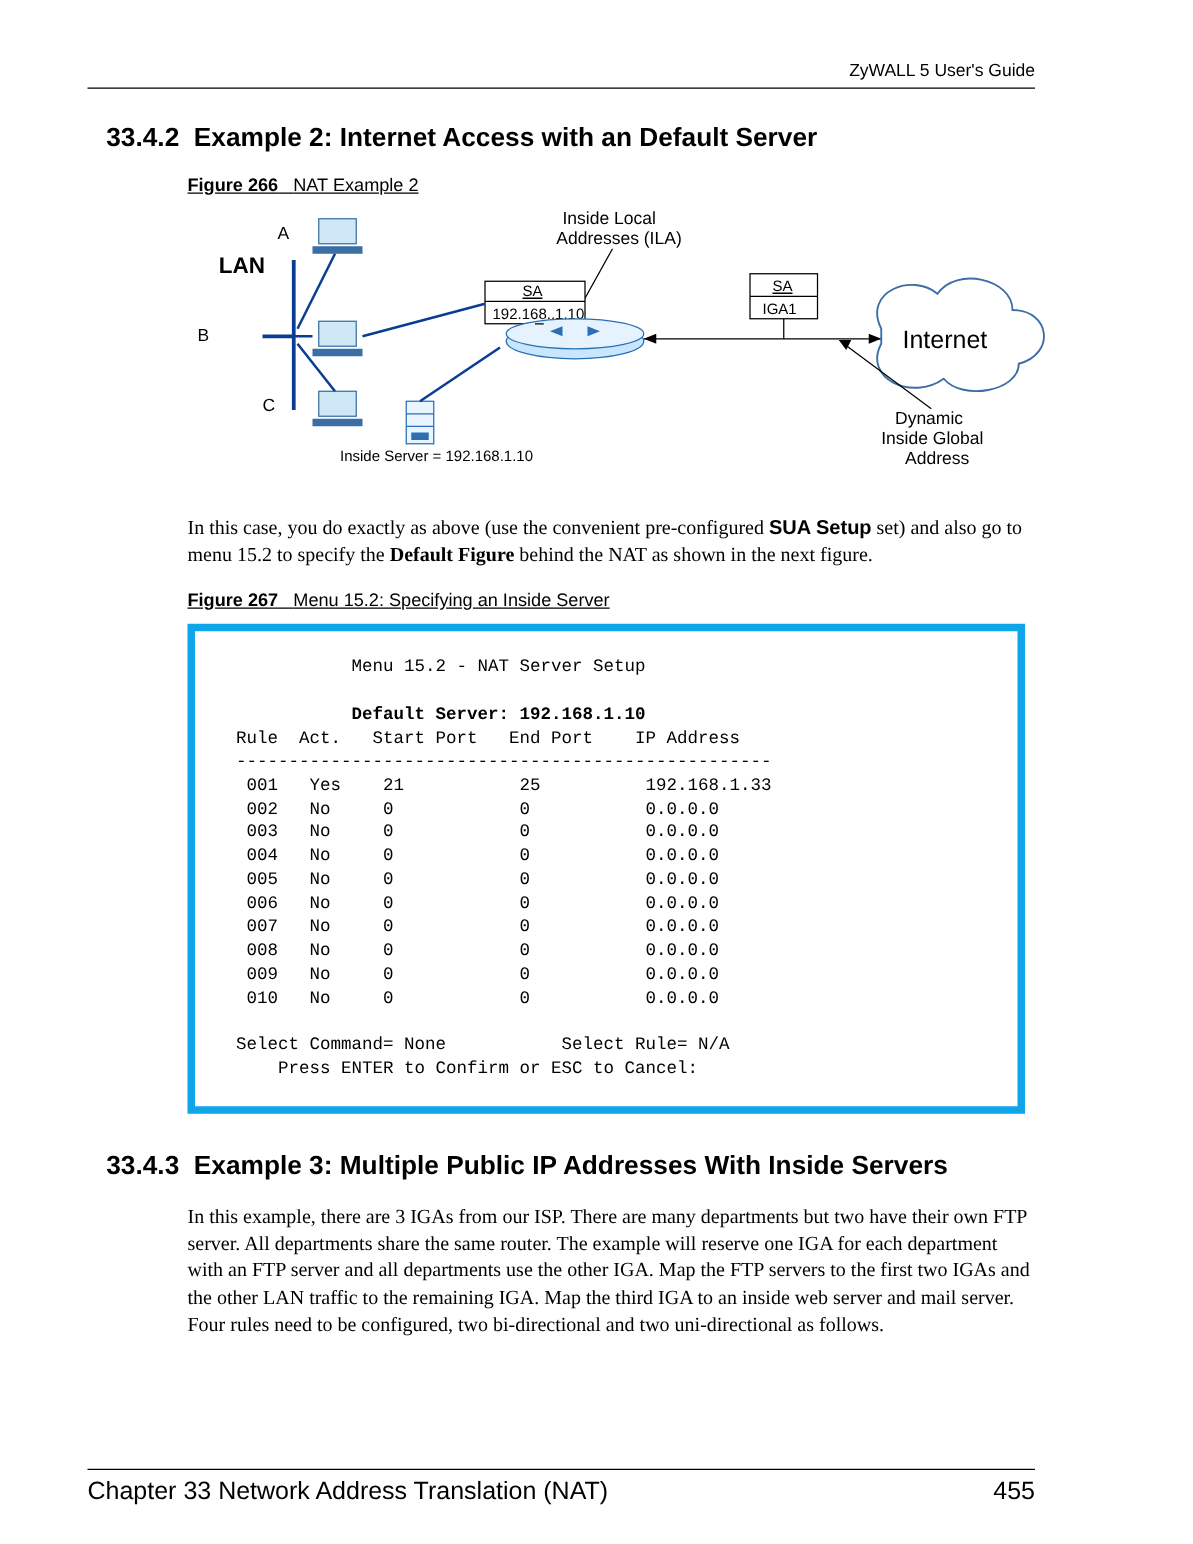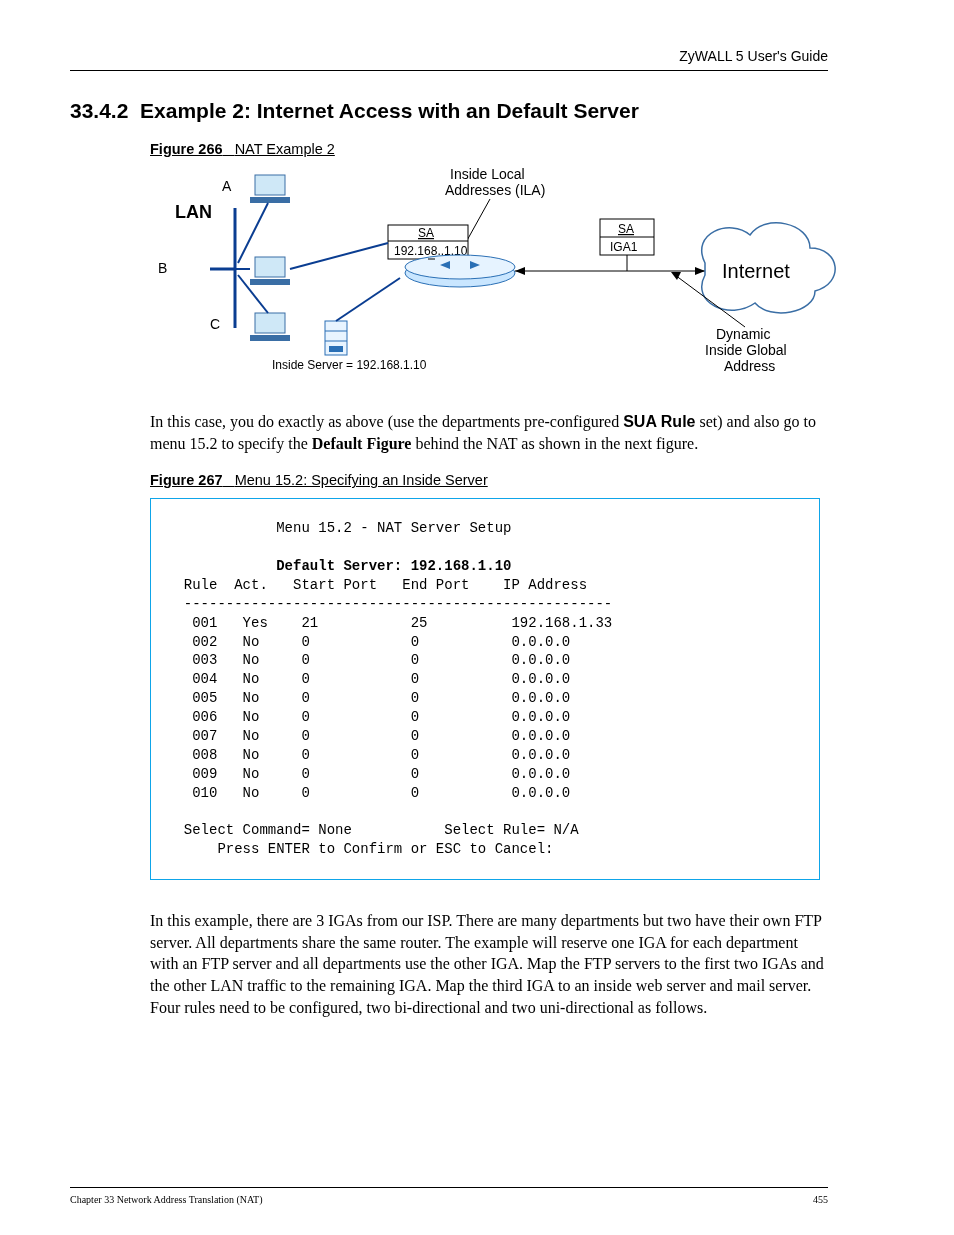--- a/index.html
+++ b/index.html
@@ -30,21 +30,21 @@
   }
   hr.foot-rule {
     border: none;
     border-top: 1.5px solid #000;
     margin: 0 0 6px 0;
   }
   h2.section {
     font-family: Arial, Helvetica, sans-serif;
     font-weight: bold;
     font-size: 21px;
-    margin: 10px 0 18px 0;
+    margin: 10px 0 18px 15px;
   }
   .fig-caption {
     font-family: Arial, Helvetica, sans-serif;
     font-size: 14.5px;
     margin: 0 0 6px 80px;
     text-decoration: underline;
   }
   .fig-caption .fignum {
     font-weight: bold;
   }
@@ -55,40 +55,40 @@
   p.body {
     font-size: 16px;
     line-height: 1.35;
     margin: 10px 0 18px 0;
   }
   .diagram {
     margin-left: 80px;
     margin-bottom: 14px;
   }
   .terminal-box {
-    border: 1px solid #0ea5e9;
+    border: 6px solid #0ea5e9;
     margin: 10px 0 30px 80px;
     padding: 20px 16px 20px 16px;
     font-family: "Courier New", Courier, monospace;
     font-size: 14px;
     line-height: 1.35;
     white-space: pre;
     box-sizing: border-box;
     width: 670px;
   }
   .terminal-box .bold {
     font-weight: bold;
   }
   .footer {
     position: absolute;
     left: 70px;
     right: 70px;
     bottom: 30px;
-    font-family: Liberation Serif, serif;
-    font-size: 10px;
+    font-family: Liberation Sans, sans-serif;
+    font-size: 20px;
   }
   .footer-row {
     display: flex;
     justify-content: space-between;
   }
 
   
   svg text {
     font-family: Arial, Helvetica, sans-serif;
   }
@@ -194,21 +194,21 @@
       <text x="566" y="176" font-size="14">Dynamic</text>
       <text x="555" y="192" font-size="14">Inside Global</text>
       <text x="574" y="208" font-size="14">Address</text>
       <line x1="595" y1="164" x2="525" y2="112" stroke="#000"></line>
       <polygon points="521,109 531,109 527,117" fill="#000"></polygon>
     </svg>
   </div>
 
   <div class="body-indent">
     <p class="body">
-      <span>In this case, you do exactly as above (use the departments pre-configured </span><b style="font-family:Arial,Helvetica,sans-serif">SUA Rule</b><span> set) and also go to menu 15.2 to specify the </span><b>Default Figure</b><span> behind the NAT as shown in the next figure.</span>
+      <span>In this case, you do exactly as above (use the convenient pre-configured </span><b style="font-family:Arial,Helvetica,sans-serif">SUA Setup</b><span> set) and also go to menu 15.2 to specify the </span><b>Default Figure</b><span> behind the NAT as shown in the next figure.</span>
     </p>
   </div>
 
   <div class="fig-caption">
     <span class="fignum">Figure 267</span>&nbsp;&nbsp;&nbsp;<span>Menu 15.2: Specifying an Inside Server</span>
   </div>
 
   <div class="terminal-box"><span>             <span>Menu 15.2 - NAT Server Setup</span></span>
 
 <span>             <span class="bold">Default Server: 192.168.1.10</span></span>
@@ -221,20 +221,23 @@
 <span>   005   No     0            0           0.0.0.0</span>
 <span>   006   No     0            0           0.0.0.0</span>
 <span>   007   No     0            0           0.0.0.0</span>
 <span>   008   No     0            0           0.0.0.0</span>
 <span>   009   No     0            0           0.0.0.0</span>
 <span>   010   No     0            0           0.0.0.0</span>
 
 <span>  Select Command= None           Select Rule= N/A</span>
 <span>      Press ENTER to Confirm or ESC to Cancel:</span></div>
 
+  <h2 class="section">
+    <span>33.4.3</span>&nbsp;&nbsp;<span>Example 3: Multiple Public IP Addresses With Inside Servers</span>
+  </h2>
 
   <div class="body-indent">
     <p class="body">In this example, there are 3 IGAs from our ISP. There are many departments but two have their own FTP server. All departments share the same router. The example will reserve one IGA for each department with an FTP server and all departments use the other IGA. Map the FTP servers to the first two IGAs and the other LAN traffic to the remaining IGA. Map the third IGA to an inside web server and mail server. Four rules need to be configured, two bi-directional and two uni-directional as follows.</p>
   </div>
 
   <div class="footer">
     <hr class="foot-rule">
     <div class="footer-row">
       <span>Chapter 33 Network Address Translation (NAT)</span>
       <span>455</span>

